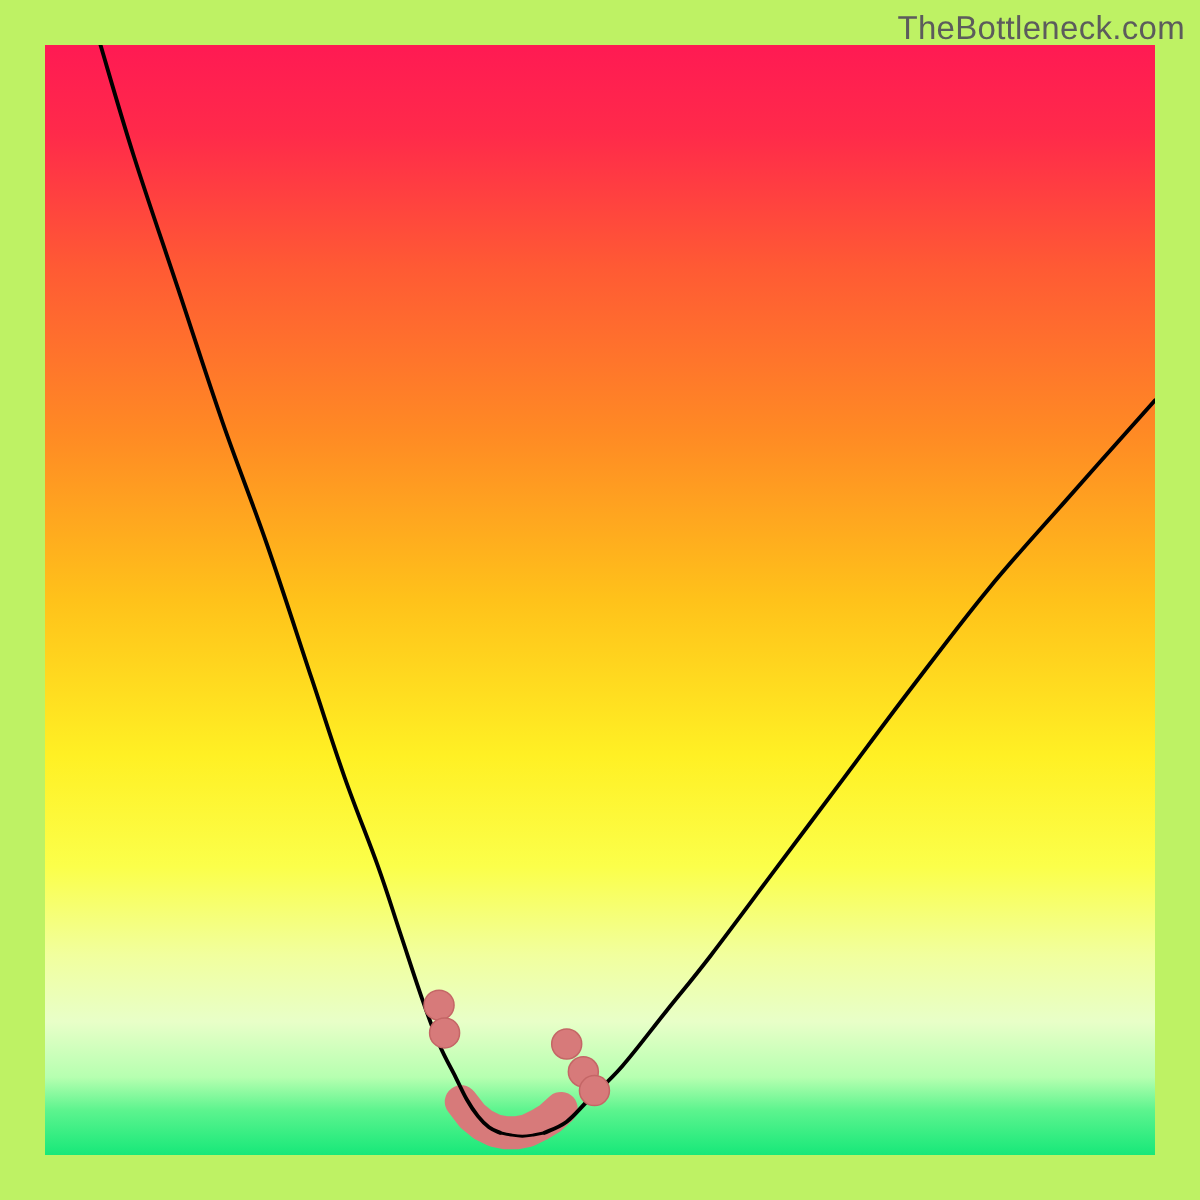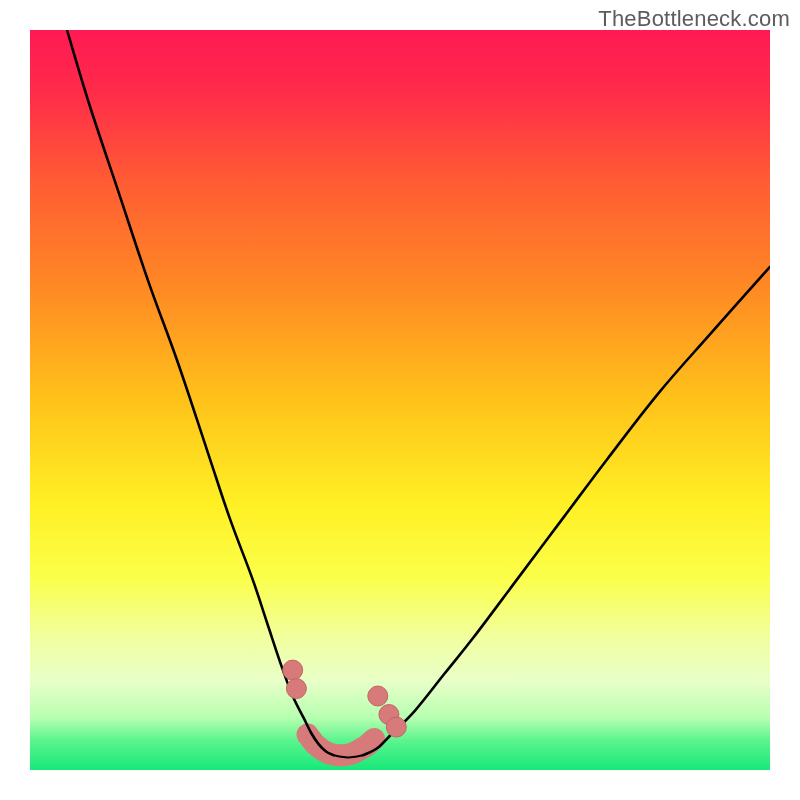--- a/index.html
+++ b/index.html
@@ -6,21 +6,21 @@
     margin: 0;
     padding: 0;
     width: 800px;
     height: 800px;
     background: #000;
     overflow: hidden;
   }
   .frame {
     position: absolute;
     inset: 0;
-    background: #ffffff;
+    background: #bef264;
   }
   .plot-area {
     position: absolute;
     left: 30px;
     top: 30px;
     width: 740px;
     height: 740px;
     overflow: hidden;
   }
   .gradient {

